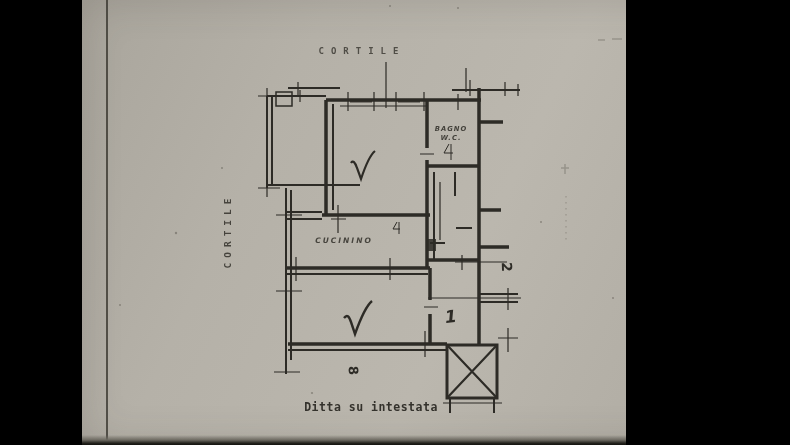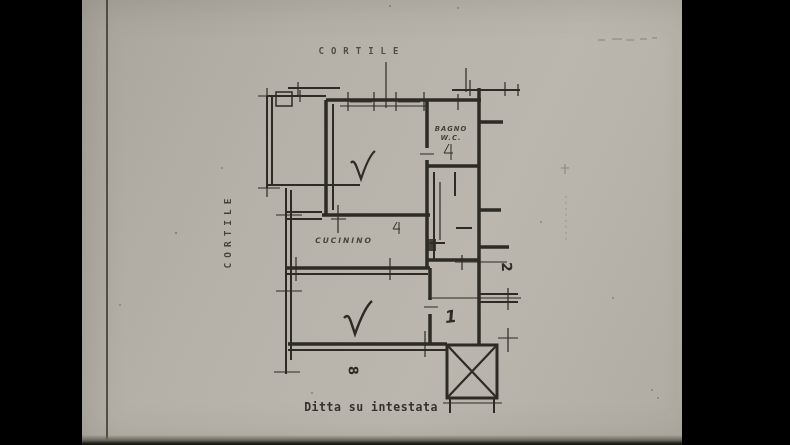--- a/index.html
+++ b/index.html
@@ -1,16 +1,16 @@
 <!DOCTYPE html>
 <html><head>
 <meta charset="utf-8">
 <style>
   html,body{margin:0;padding:0;background:#000;}
-  .stage{position:relative;width:682px;height:445px;background:#000;overflow:hidden;
+  .stage{position:relative;width:626px;height:445px;background:#000;overflow:hidden;
          font-family:"DejaVu Sans",sans-serif;}
   .bar{position:absolute;top:0;bottom:0;background:#000;}
   .bar.left{left:0;width:82px;}
   .bar.right{left:704px;right:0;}
   .paper{position:absolute;left:82px;top:0;width:622px;height:445px;
          background:linear-gradient(115deg,#a9a59c 0%,#b5b1a8 30%,#bbb7ae 62%,#afaba2 100%);
          box-shadow:inset 0 0 40px rgba(60,58,50,.18);}
   .frame-line{position:absolute;top:0;bottom:0;background:#3a372f;}
   .frame-line.fl-left{left:24px;width:2px;opacity:.8;}
   .frame-line.fl-right{left:608px;width:2.5px;background:#2e2c25;opacity:.9;}

